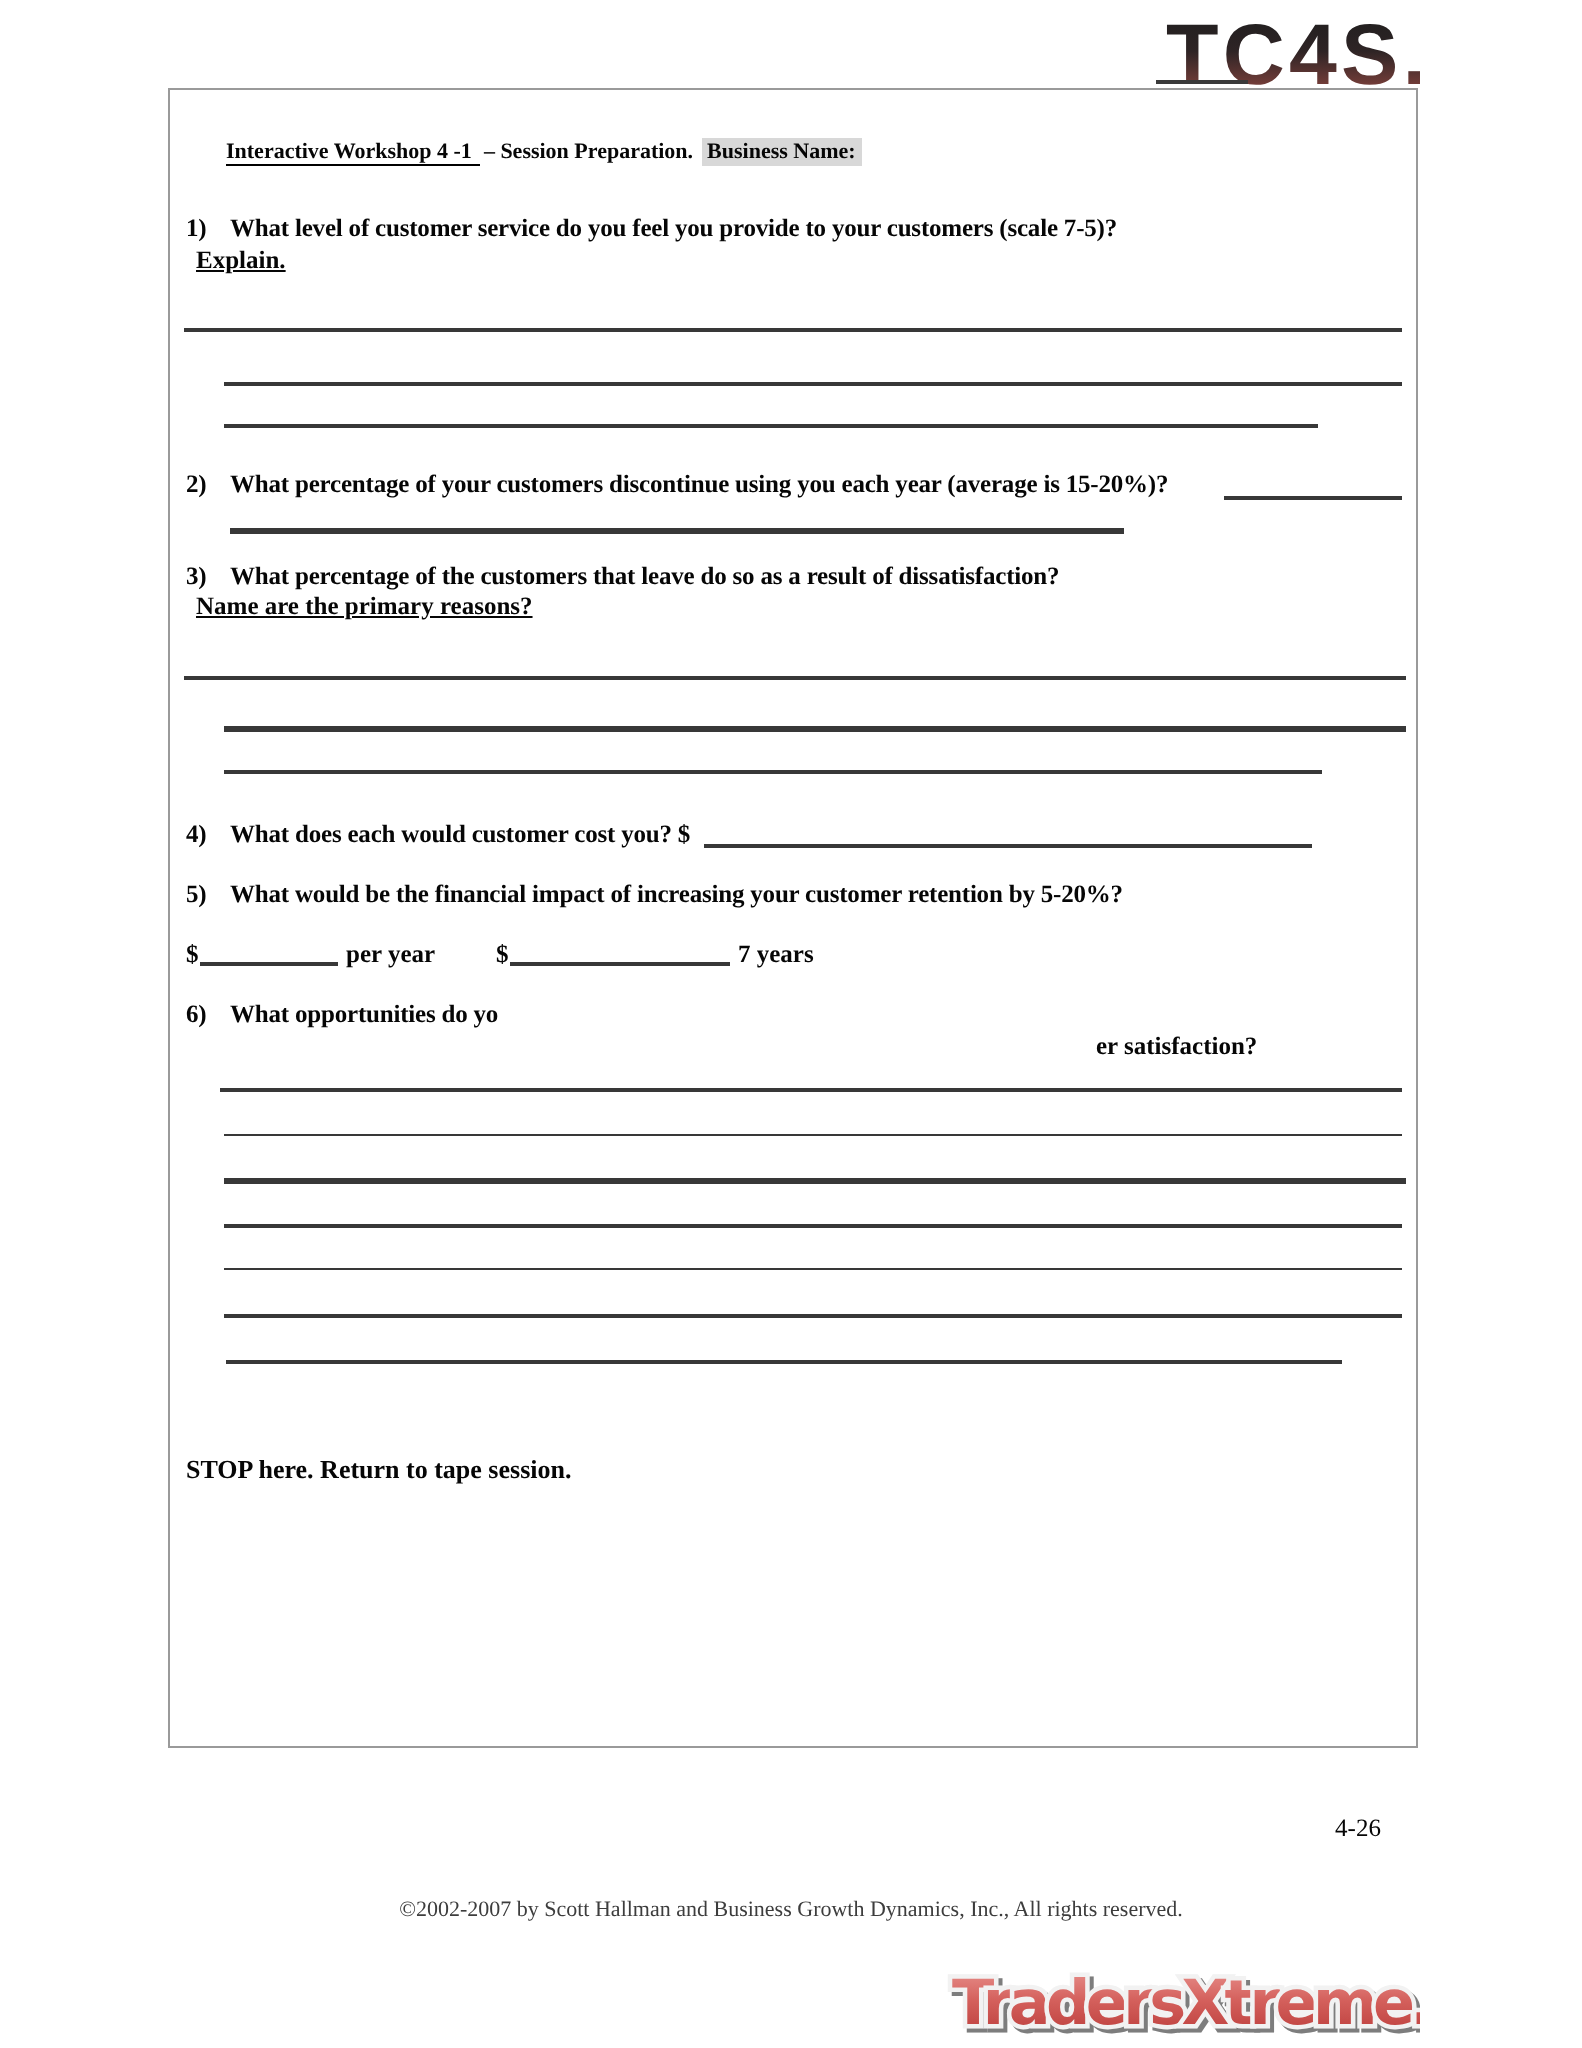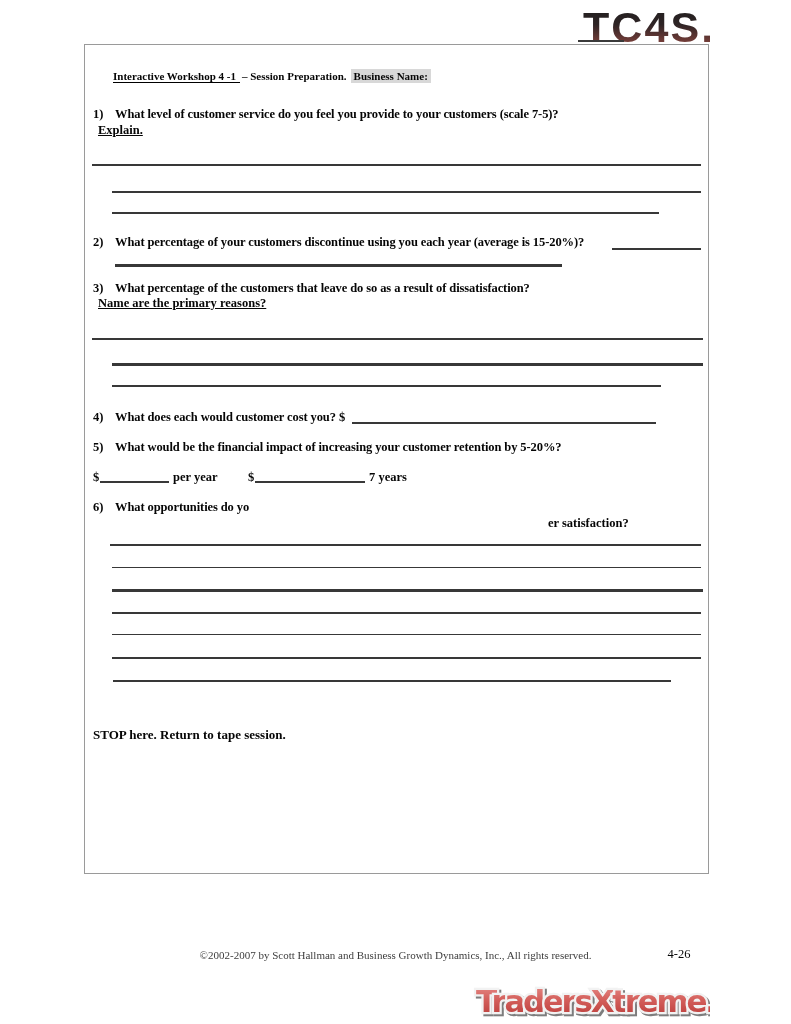--- a/index.html
+++ b/index.html
@@ -19,21 +19,21 @@
   .qline2{position:absolute;left:98px;font-weight:bold;font-size:12.5px;white-space:nowrap;text-decoration:underline;}
   .frag{position:absolute;font-weight:bold;font-size:12.5px;white-space:nowrap;}
   
   .aline{position:absolute;background:var(--line_dark,#383838);}
   
   .money-label{position:absolute;font-weight:bold;font-size:12.5px;white-space:nowrap;}
   
   .stop{position:absolute;left:93px;top:703px;font-weight:bold;font-size:13px;margin-top:24px;}
   
   .pagenum{position:absolute;left:640px;top:907px;width:78px;text-align:center;
-           font-size:12.5px;margin-top:40px;}
+           font-size:12.5px;}
   .copyright{position:absolute;left:0;top:948px;width:791px;text-align:center;
              font-family:Liberation Serif, serif;font-size:11px;line-height:14.5px;color:#3d3d3d;}
   
   .tc4s{position:absolute;left:578px;top:2px;}
   .tc4s-underline{position:absolute;left:578px;top:40px;width:46px;height:1.5px;background:#3a3a3a;}
   .corner-block{position:absolute;left:783px;top:17px;width:8px;height:27px;
                 background:linear-gradient(#6e2320,#a3524c);}
   .stamp{position:absolute;left:252px;top:484px;}
   .bottom-logo{position:absolute;left:468px;top:980px;}
 </style>

